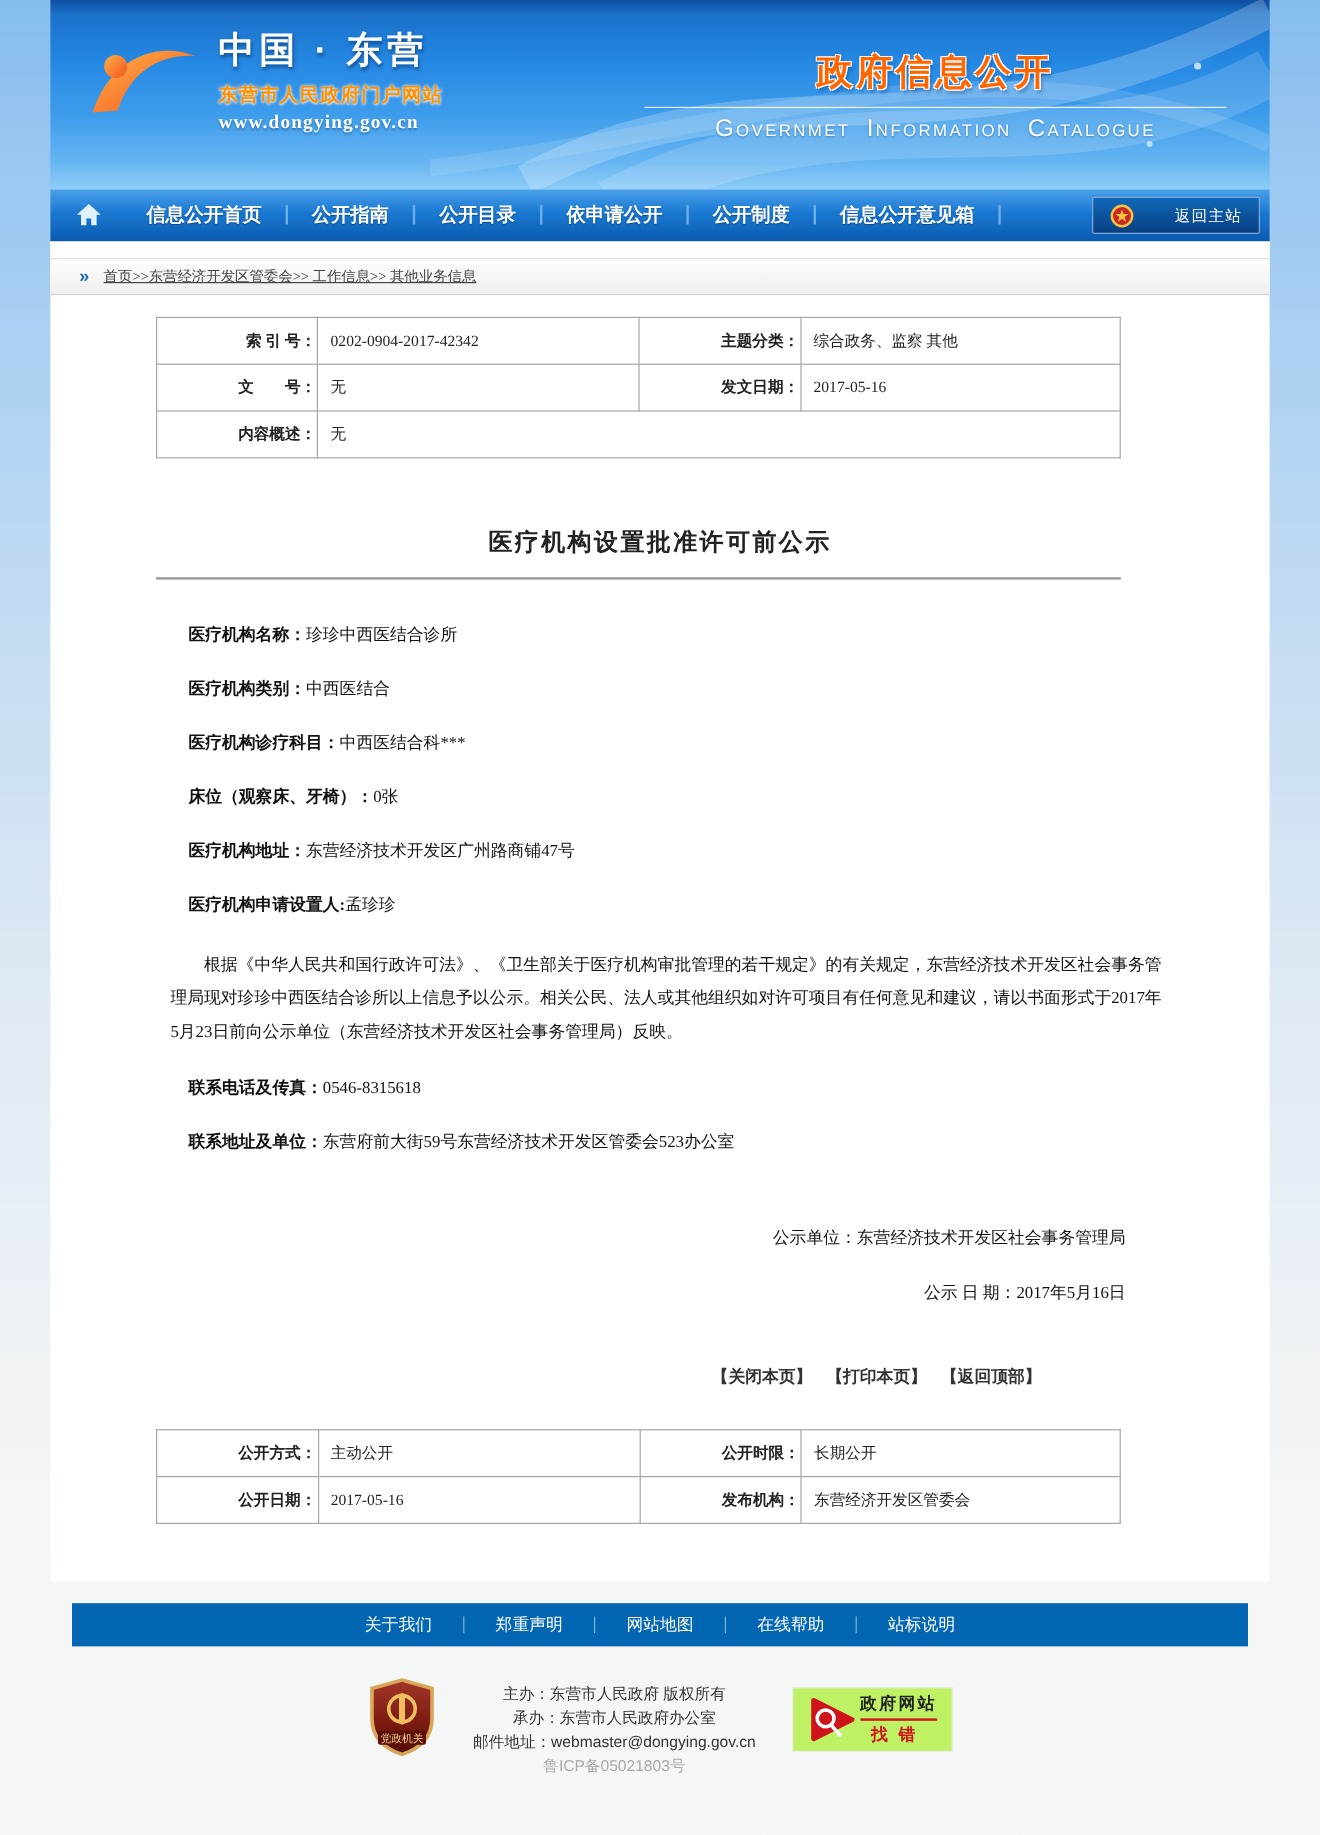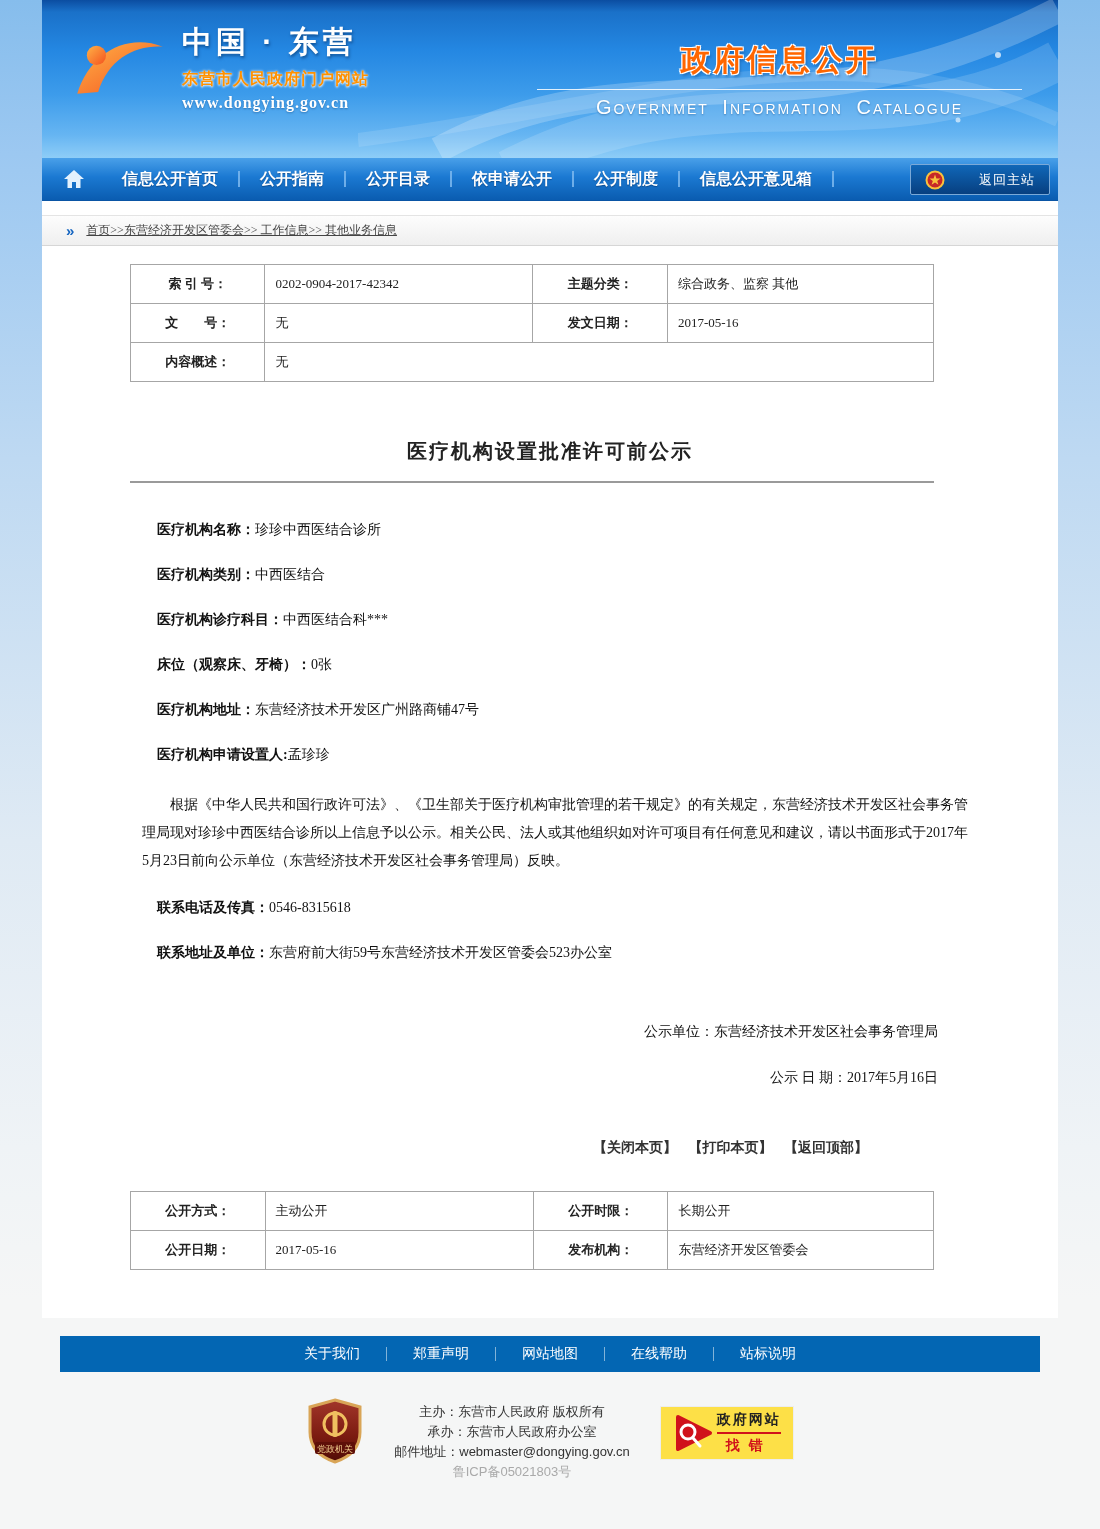--- a/index.html
+++ b/index.html
@@ -46,21 +46,21 @@
   .crumb-gap{height:14px;background:#fff;}
   .crumb{height:29px;background:linear-gradient(180deg,#fdfdfd,#efefef);
     border-top:1px solid #e4e4e4;border-bottom:1px solid #d6d6d6;
     display:flex;align-items:center;font-size:12px;color:#444;}
   .crumb-ico{color:#1565c0;font-weight:bold;font-size:15px;margin:0 12px 0 24px;line-height:1;}
   .crumb-text{font-family:"Liberation Serif",serif;cursor:pointer;text-decoration:underline;}
 
   .main{padding-bottom:48px;font-family:"Liberation Serif",serif;}
   table.grid{border-collapse:collapse;margin-left:88px;width:804px;}
   table.grid td{border:1px solid #a6a6a6;height:36px;font-size:13px;color:#222;background:#fff;}
-  td.lbl{width:135px;text-align:center;font-weight:bold;white-space:nowrap;}
+  td.lbl{width:135px;text-align:right;font-weight:bold;white-space:nowrap;}
   td.val{padding-left:10px;}
   table.meta{margin-top:18px;}
   .doc-title{margin:56px 0 0;font-size:20px;font-weight:bold;letter-spacing:2px;text-align:center;color:#222;}
   .rule{height:2px;background:#9a9a9a;width:804px;margin:16px 0 0 88px;}
 
   .doc{padding:38px 90px 0 100px;font-size:14px;color:#111;}
   .field{margin:0 0 28px 15px;line-height:17px;}
   .field b{font-weight:bold;}
   .para{line-height:28px;text-indent:2em;margin:4px 0 24px;}
   .right-line{text-align:right;padding-right:30px;margin:0 0 28px;}
@@ -71,21 +71,21 @@
 
   
   .fgap{height:18px;}
   .fbar{width:980px;margin:0 auto;height:36px;background:#0366b3;
     display:flex;align-items:center;justify-content:center;}
   .fbar .flink{color:#fff;font-size:14px;padding:0 26px;cursor:pointer;white-space:nowrap;}
   .fbar .fsep{width:1px;height:14px;background:rgba(255,255,255,.5);}
   .finfo{display:flex;align-items:flex-start;justify-content:center;gap:30px;margin-top:26px;}
   .flines{text-align:center;font-size:13px;line-height:20px;color:#333;padding-top:4px;}
   .icp{color:#a9a9a9;}
-  .ferr{background:#fde047;border:1px solid #ededed;padding:4px 12px;display:flex;align-items:center;gap:4px;
+  .ferr{background:#bef264;border:1px solid #ededed;padding:4px 12px;display:flex;align-items:center;gap:4px;
     cursor:pointer;margin-top:8px;}
   .ferr-l1{font-size:14px;font-weight:bold;color:#222;letter-spacing:2px;border-bottom:2px solid #d0121b;
     padding-bottom:3px;white-space:nowrap;}
   .ferr-l2{font-size:14px;font-weight:bold;color:#d0121b;letter-spacing:9px;margin-top:3px;text-align:center;}
 </style>
 </head>
 <body>
 
 <div class="col">
 

